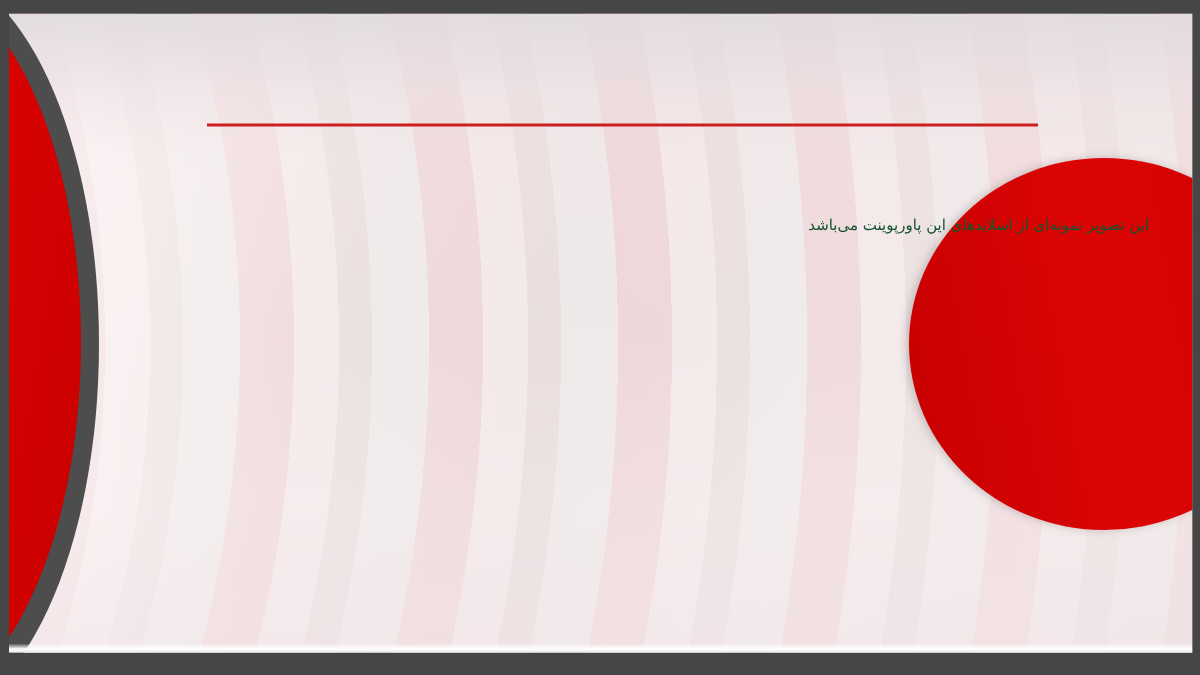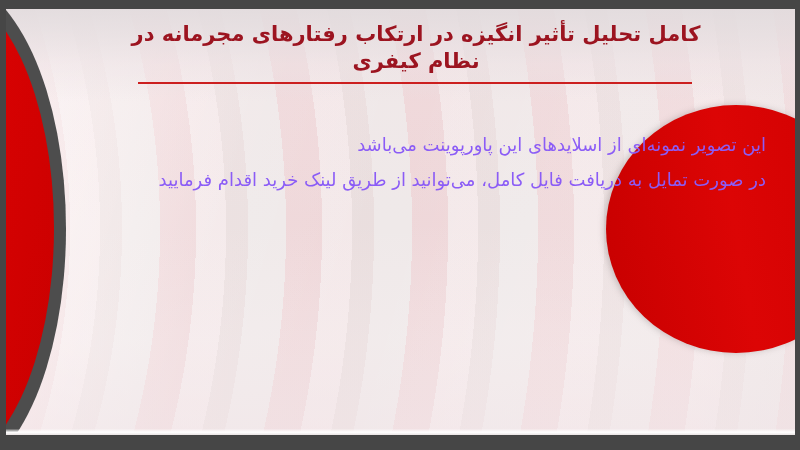--- a/index.html
+++ b/index.html
@@ -182,25 +182,25 @@
   .body-block {
     position: absolute;
     left: 150px;
     top: 118px;
     width: 610px;
     text-align: right;
     direction: rtl;
     z-index: 6;
   }
   .body-line {
-    margin: 4px 0 7px 0;
+    margin: 16px 0 7px 0;
     font-family: "DejaVu Sans", sans-serif;
-    font-size: 18px;
+    font-size: 10px;
     line-height: 1.55;
-    color: #8b5cf6;
+    color: #14532d;
     direction: rtl;
     unicode-bidi: isolate;
   }
   .body-line:last-child { margin-bottom: 0; }
 
   
   .panel-bottom-line {
     position: absolute;
     left: 0;
     top: 420px;
@@ -219,29 +219,24 @@
     <div class="panel-bg-a"></div>
     <div class="panel-bg-b"></div>
     <div class="panel-bg-c"></div>
     <div class="panel-top-sheen"></div>
 
     <div class="right-blob"></div>
 
     <div class="left-blob-stroke"></div>
     <div class="left-blob"></div>
 
-    <div class="title-block">
-      <h1 class="title-text">کامل تحلیل تأثیر انگیزه در ارتکاب رفتارهای مجرمانه در
-نظام کیفری</h1>
-    </div>
     <div class="title-rule"></div>
 
     <div class="body-block">
       <p class="body-line">این تصویر نمونه‌ای از اسلایدهای این پاورپوینت می‌باشد</p>
-      <p class="body-line">در صورت تمایل به دریافت فایل کامل، می‌توانید از طریق لینک خرید اقدام فرمایید</p>
     </div>
 
     <div class="panel-bottom-line"></div>
   </div>
 
   <div class="frame-top"></div>
   <div class="frame-bottom"></div>
   <div class="frame-left"></div>
   <div class="frame-right"></div>
 

